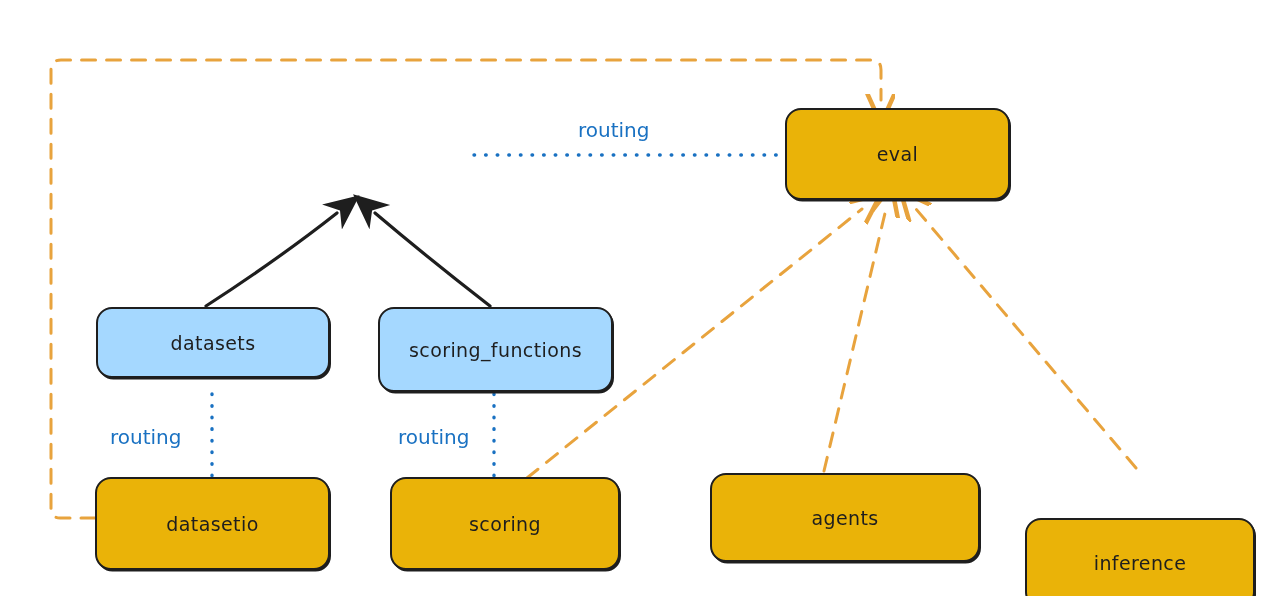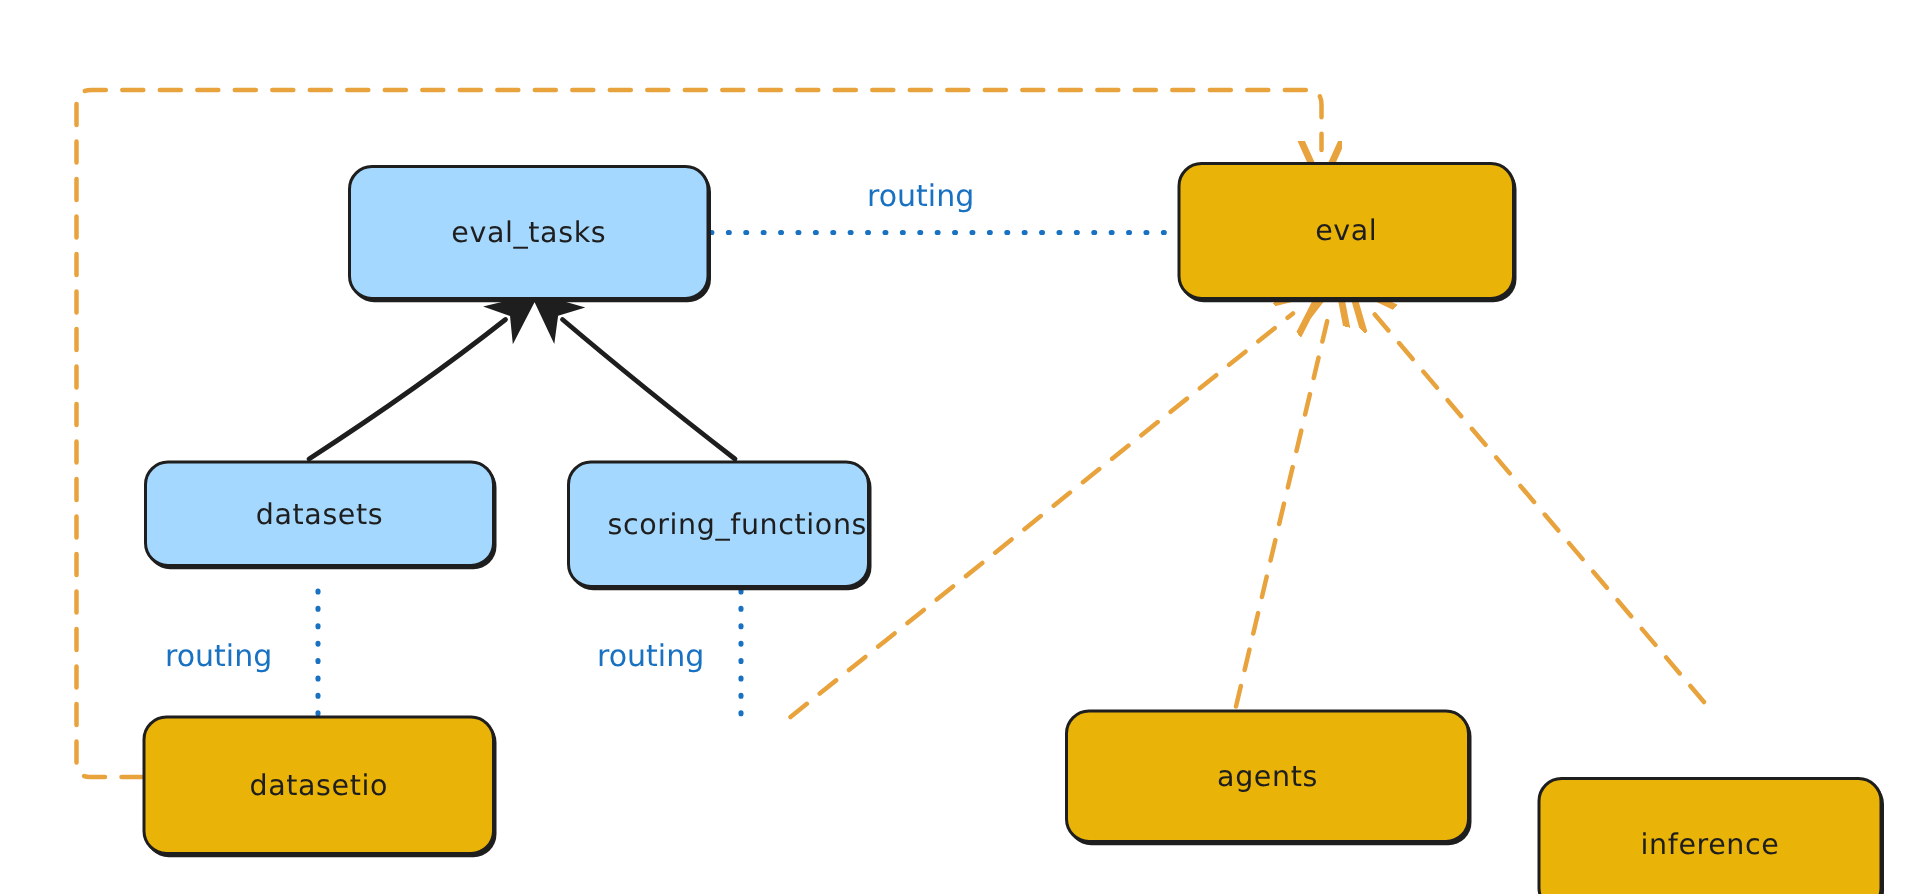--- a/index.html
+++ b/index.html
@@ -83,40 +83,40 @@
 
     <path d="M 490,306 Q 428,258 375,213" fill="none" stroke="#1e1e1e" stroke-width="3.2" stroke-linecap="round" marker-end="url(#arrow-black)"></path>
 
     <path d="M 474,155 L 784,155" fill="none" stroke="#1971c2" stroke-width="3.4" stroke-dasharray="0.6 11" stroke-linecap="round"></path>
 
     <path d="M 212,394 L 212,476" fill="none" stroke="#1971c2" stroke-width="3.4" stroke-dasharray="0.6 11" stroke-linecap="round"></path>
 
     <path d="M 494,394 L 494,476" fill="none" stroke="#1971c2" stroke-width="3.4" stroke-dasharray="0.6 11" stroke-linecap="round"></path>
   </svg>
 
-  <div class="node blue" style="left:232px; top:110px; width:241px; height:90px;">
-    <span class="node-label">eval_tasks</span>
-  </div>
 
   <div class="node green" style="left:785px; top:108px; width:225px; height:92px;">
     <span class="node-label">eval</span>
   </div>
 
   <div class="node blue" style="left:96px; top:307px; width:234px; height:71px;">
     <span class="node-label">datasets</span>
   </div>
 
-  <div class="node blue" style="left:378px; top:307px; width:202px; height:85px;justify-content:flex-end;">
+  <div class="node blue" style="left:378px; top:307px; width:235px; height:85px;">
     <span class="node-label">scoring_functions</span>
   </div>
 
   <div class="node green" style="left:95px; top:477px; width:235px; height:93px;">
     <span class="node-label">datasetio</span>
   </div>
 
+  <div class="node green" style="left:390px; top:477px; width:230px; height:93px;">
+    <span class="node-label">scoring</span>
+  </div>
 
   <div class="node green" style="left:710px; top:473px; width:270px; height:89px;">
     <span class="node-label">agents</span>
   </div>
 
   <div class="node green" style="left:1025px; top:498px; width:230px; height:90px;margin-top:20px;">
     <span class="node-label">inference</span>
   </div>
 
   <span class="edge-label" style="left:578px; top:118px;">routing</span>

